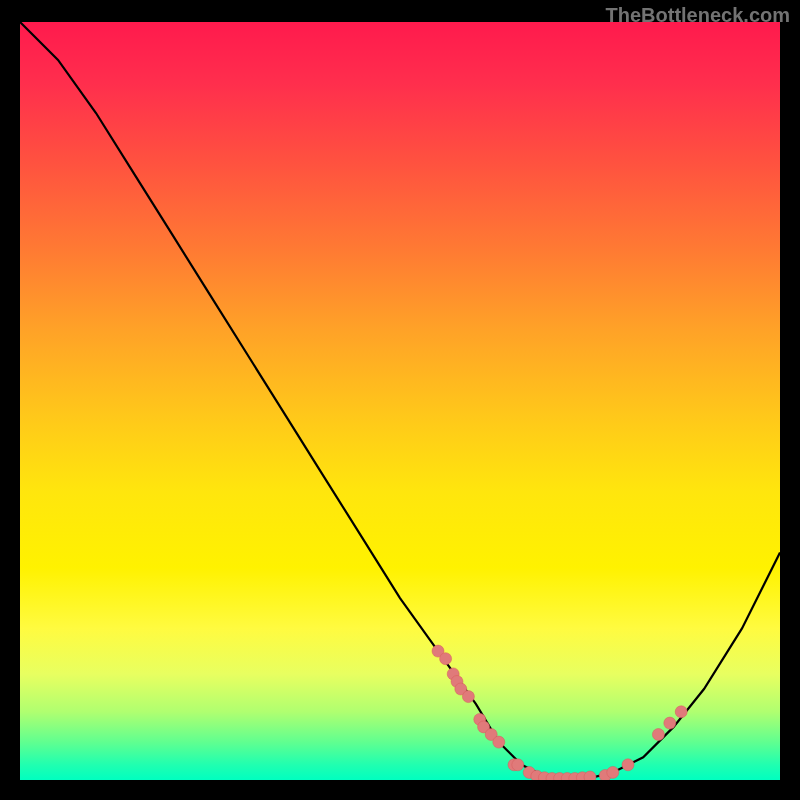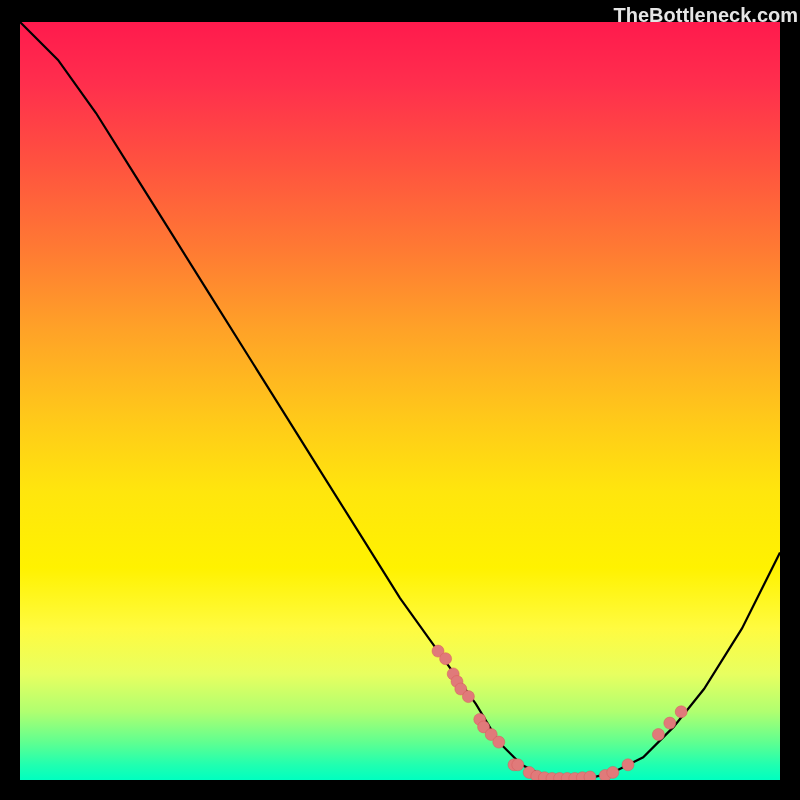--- a/index.html
+++ b/index.html
@@ -6,22 +6,22 @@
   body {
     width: 800px;
     height: 800px;
     background: #000;
     position: relative;
     font-family: Arial, sans-serif;
   }
   .watermark {
     position: absolute;
     top: 4px;
-    right: 2px;
-    color: #e5e5e5;
+    right: 10px;
+    color: #737373;
     font-size: 20px;
     font-weight: bold;
     z-index: 10;
   }
   .plot-area {
     position: absolute;
     left: 20px;
     top: 22px;
     width: 760px;
     height: 758px;

